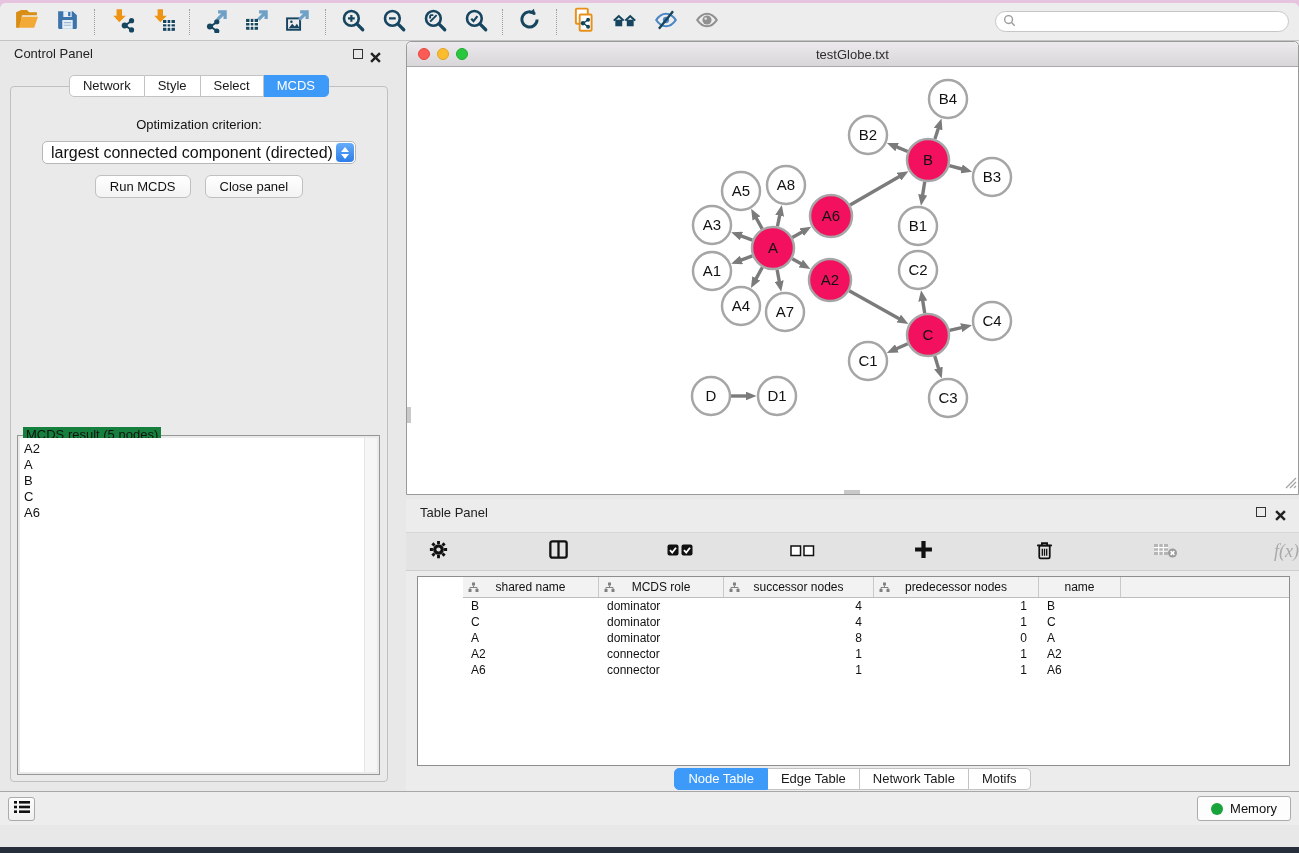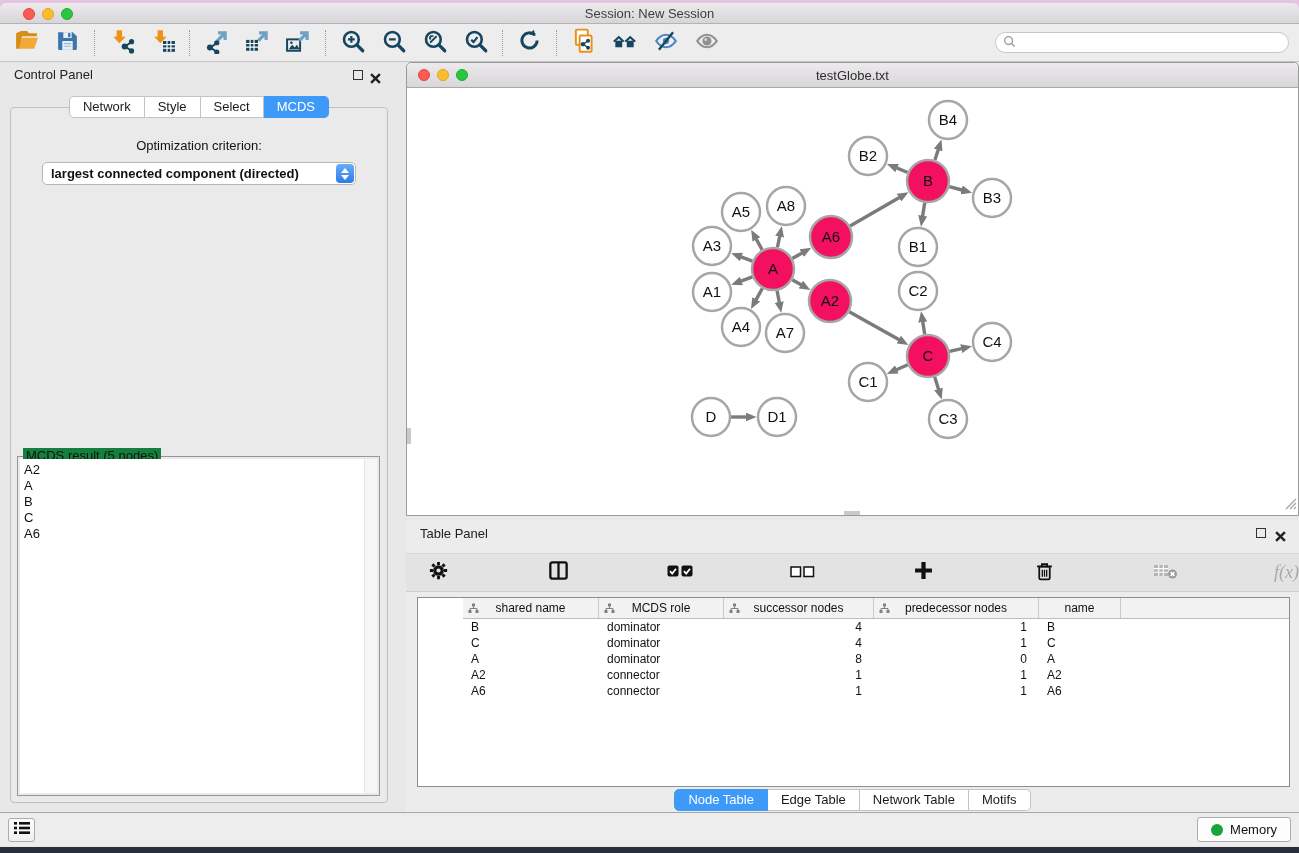--- a/index.html
+++ b/index.html
@@ -42,22 +42,22 @@
   .cp-content { position:absolute; left:2px; right:2px; top:45px; bottom:9px;
      border:1px solid #c0c0c0; border-radius:4px; background:#eaeaea; }
   .tabs-row { position:absolute; left:0; right:0; top:34px; display:flex; justify-content:center; z-index:2; }
   .seg-tab { font-size:13px; color:#1a1a1a; background:#fff; border:1px solid #c3c3c3;
      border-left:none; padding:2px 13px 3px; height:22px; }
   .seg-tab:first-child { border-left:1px solid #c3c3c3; border-radius:5px 0 0 5px; }
   .seg-tab:last-child { border-radius:0 5px 5px 0; }
   .seg-tab.active { background:#3d9af8; border-color:#3d9af8; color:#fff; }
   .opt-label { margin-top:30px; text-align:center; font-size:13px; color:#111; }
   .dropdown { position:relative; margin:9px auto 10px; width:314px; height:23px; background:#fff;
-     border:1px solid #b7b7b7; border-radius:5px; font-size:13px; color:#111;
-     display:flex; align-items:center; padding-left:8px;font-weight:bold; }
+     border:1px solid #b7b7b7; border-radius:5px; font-size:16px; color:#111;
+     display:flex; align-items:center; padding-left:8px; }
   .dd-stepper { position:absolute; right:1px; top:1px; width:18px; height:19px; border-radius:4px;
      background:linear-gradient(#66adfa,#2d7ce8); display:flex; flex-direction:column;
      align-items:center; justify-content:center; gap:2px; }
   .dd-up { width:0;height:0;border-left:4px solid transparent;border-right:4px solid transparent;border-bottom:5px solid #fff; }
   .dd-down { width:0;height:0;border-left:4px solid transparent;border-right:4px solid transparent;border-top:5px solid #fff; }
   .btn-row { margin-top:11px; display:flex; justify-content:center; gap:14px; }
   .mac-btn { font-size:13px; color:#111; background:linear-gradient(#ffffff,#f3f3f3);
      border:1px solid #c0c0c0; border-radius:6px; height:23px; padding:0 14px; }
   .groupbox { position:absolute; left:6px; right:7px; top:348px; bottom:6px; border:1px solid #979797; } 
   .gb-title { position:absolute; top:-9px; left:5px; background:#15803d; padding:0 3px;
@@ -113,28 +113,20 @@
   .mem-dot { width:12px; height:12px; border-radius:50%; background:#18a43a; }
 </style>
 </head>
 <body>
 
 <div class="screen">
   <div class="wallpaper-bottom"></div>
 
   <div class="app-window">
 
-    <div class="titlebar">
-      <div class="traffic">
-        <div class="tl red"></div>
-        <div class="tl yellow"></div>
-        <div class="tl green"></div>
-      </div>
-      <div class="title">Session: New Session</div>
-    </div>
 
     <div class="main-toolbar">
       <div class="tb-btn">
         <span><svg width="27" height="25" viewBox="0 0 24 24">
               <path fill="#d88d14" d="M2 20V5l5-2.2h5.5l2 2.2H22v3H7.8L5.5 20z"></path>
               <path fill="#f2a936" d="M4.5 20l3.1-10.6H23L19.4 20z"></path>
             </svg></span>
       </div>
       <div class="tb-btn">
         <span><svg width="25" height="25" viewBox="0 0 24 24">
@@ -284,20 +276,24 @@
               </svg></div>
         </div>
         <div class="cp-content">
           <div class="opt-label">Optimization criterion:</div>
           <div class="dropdown">
             <span>largest connected component (directed)</span>
             <span class="dd-stepper">
                 <span class="dd-up"></span>
                 <span class="dd-down"></span>
               </span>
+          </div>
+          <div class="btn-row">
+            <button class="mac-btn">Run MCDS</button>
+            <button class="mac-btn">Close panel</button>
           </div>
           <div class="groupbox">
             <div class="gb-title">MCDS result (5 nodes)</div>
             <div class="gb-list">
                 <div>A2</div>
                 <div>A</div>
                 <div>B</div>
                 <div>C</div>
                 <div>A6</div>
               </div>

